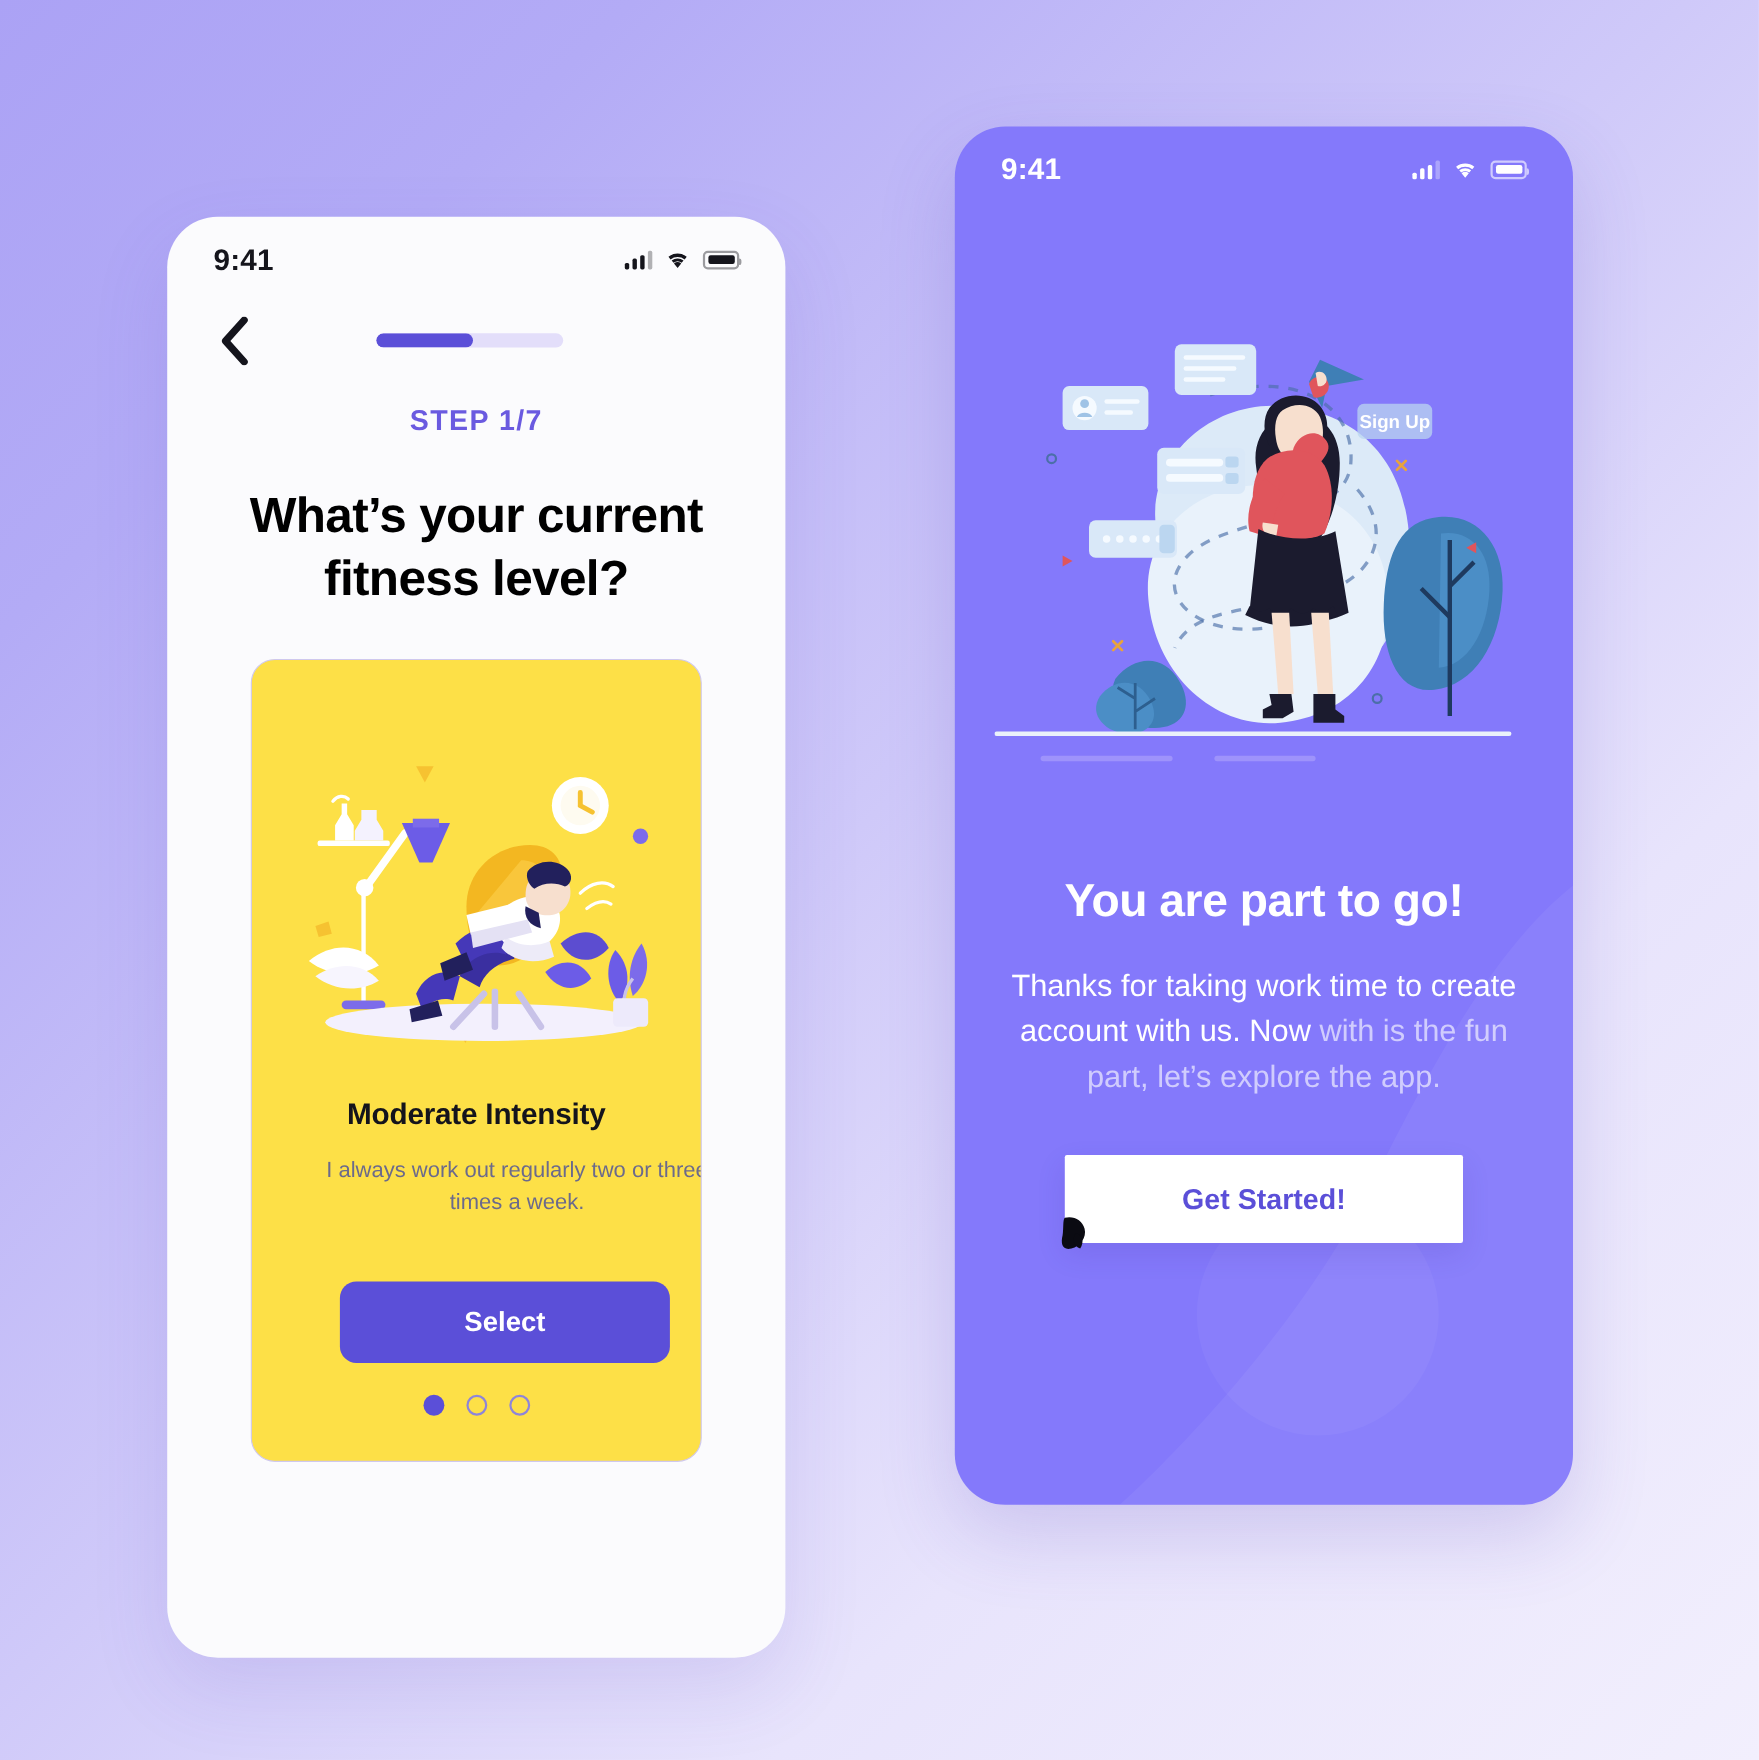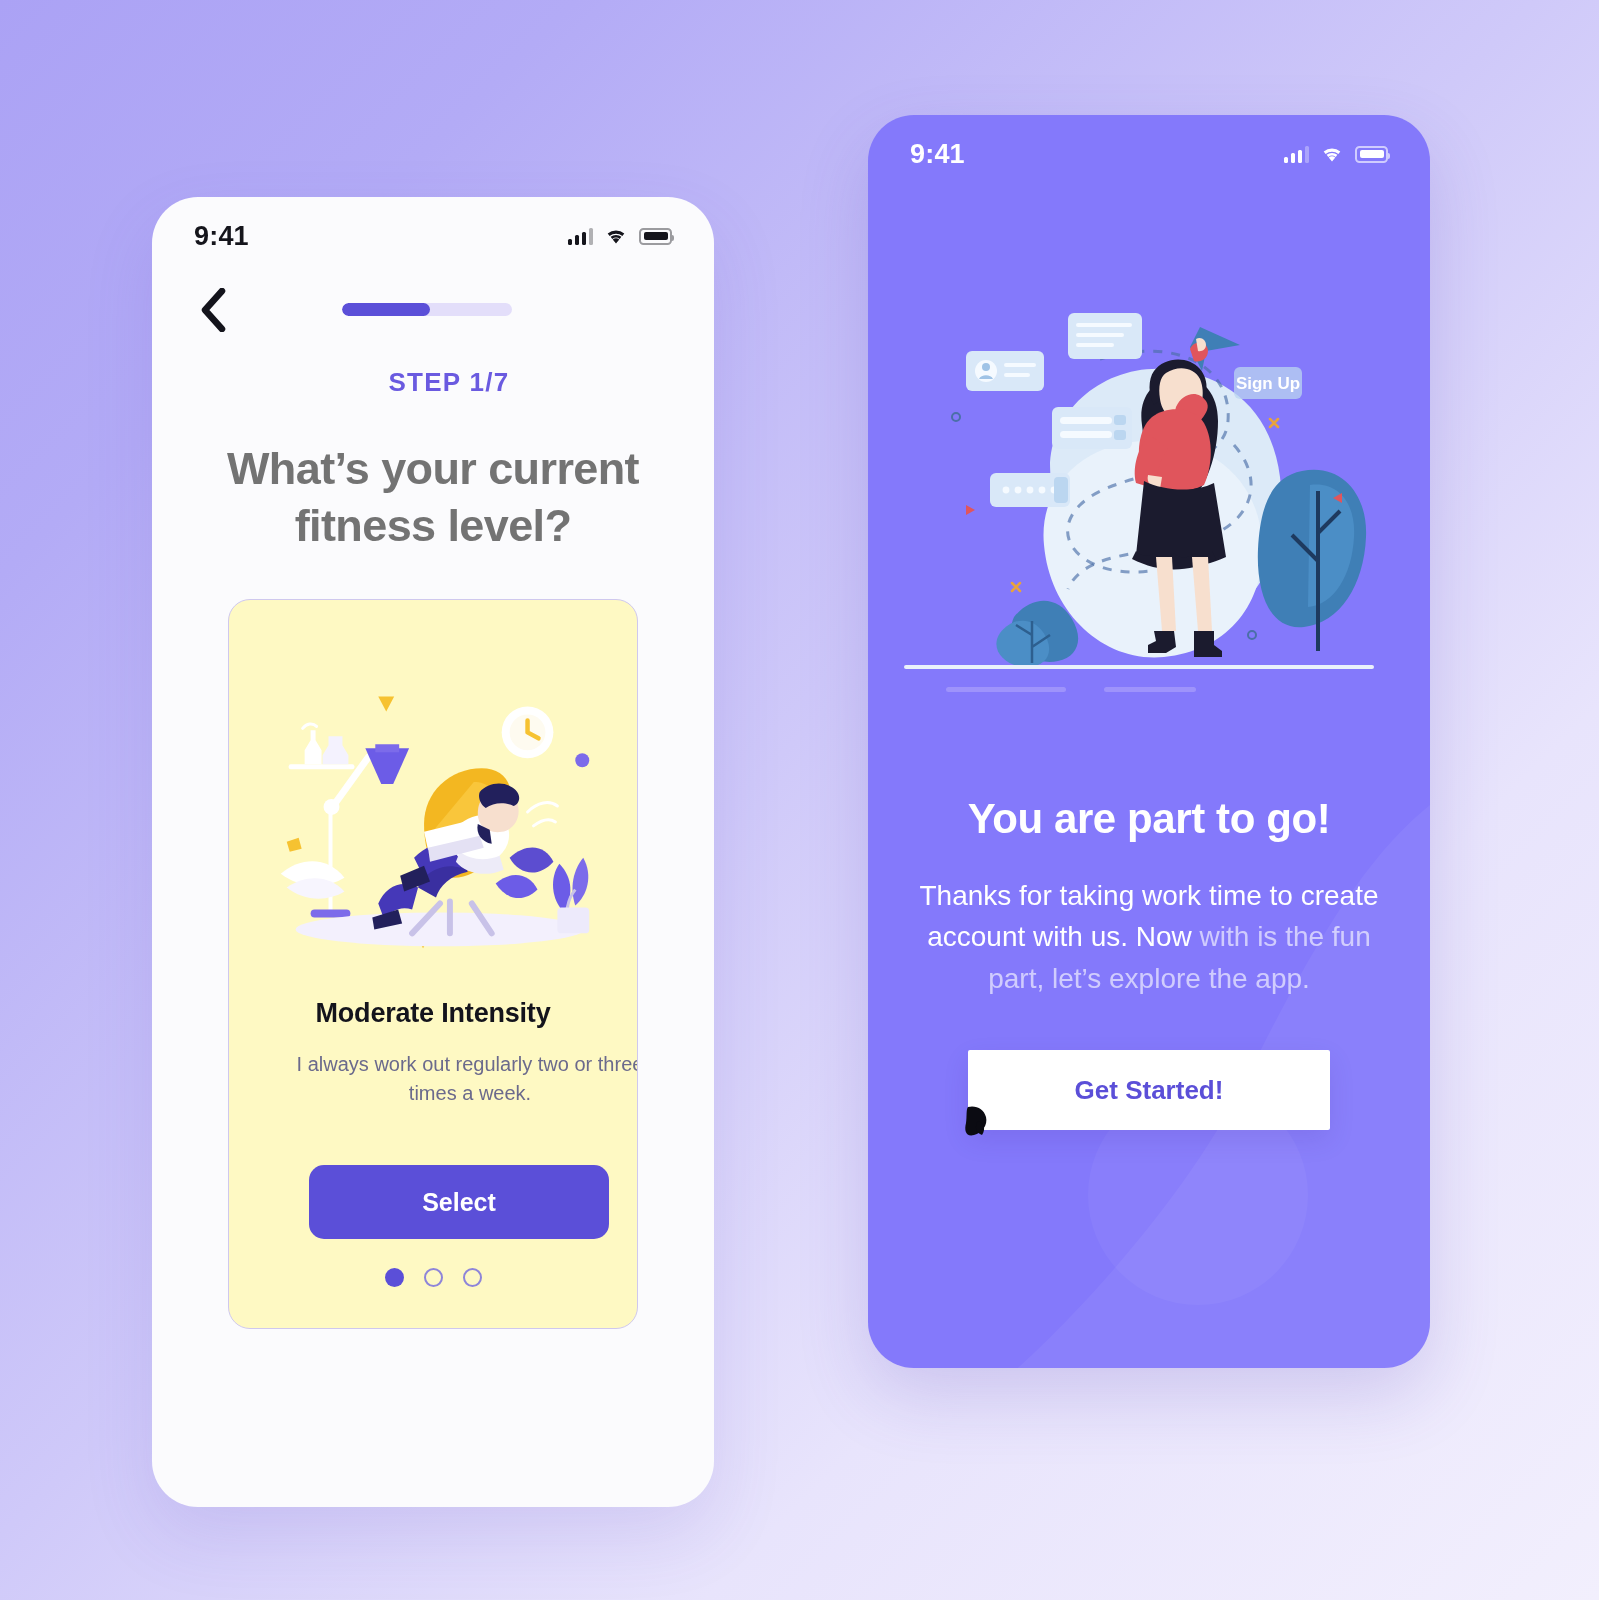--- a/index.html
+++ b/index.html
@@ -62,33 +62,33 @@
     position:absolute; left:30px; top:0; width:62px; height:58px;
     display:flex; align-items:center; justify-content:center; cursor:pointer;
   }
   .progress-track {
     position:absolute; left:190px; top:22px; width:170px; height:13px;
     background:#E3DEFA; border-radius:7px; overflow:hidden;
   }
   .progress-fill { height:100%; width:52%; background:#5B4FD8; border-radius:7px; }
 
   .step-label {
-    position:absolute; left:16px; top:170px; width:100%; text-align:center;
+    position:absolute; left:0; top:170px; width:100%; text-align:center;
     font-size:26px; font-weight:700; letter-spacing:1.3px; color:#6A5AE0;
   }
   .question {
     position:absolute; left:44px; top:244px; width:474px; text-align:center;
-    font-size:45px; font-weight:800; line-height:1.26; color:#737373;
+    font-size:45px; font-weight:800; line-height:1.26; color:#000000;
     letter-spacing:-.6px;
   }
 
   
   .option-card {
     position:absolute; left:76px; top:402px; width:410px; height:730px;
-    background:#fef9c3; border:1.5px solid #CFC8EE; border-radius:22px;
+    background:#fde047; border:1.5px solid #CFC8EE; border-radius:22px;
     overflow:hidden;
     text-decoration:underline;
   }
   .illus-a { position:absolute; left:0; top:52px; width:100%; height:300px; }
   .opt-title {
     position:absolute; left:0; top:398px; width:100%; text-align:center;
     font-size:27px; font-weight:800; color:#14141C; letter-spacing:-.2px;
   }
   .opt-desc {
     position:absolute; left:22px; top:450px; width:366px; text-align:center;

